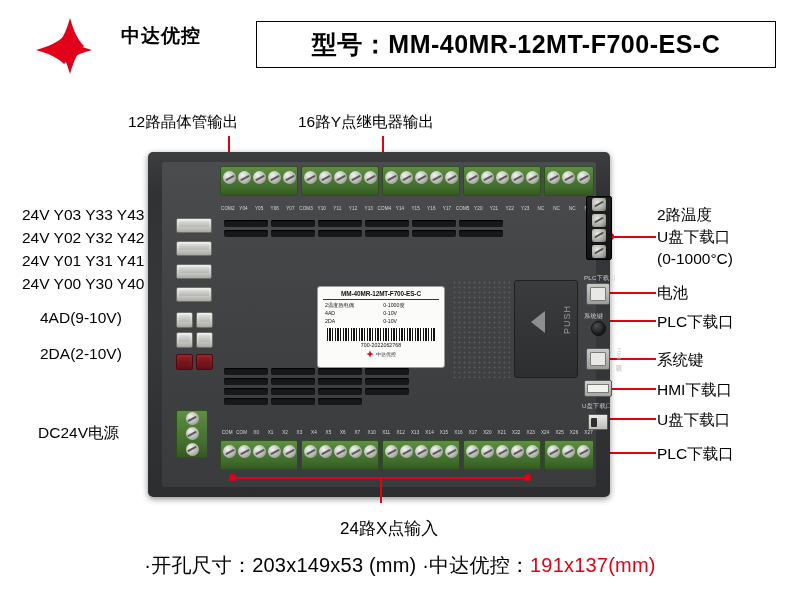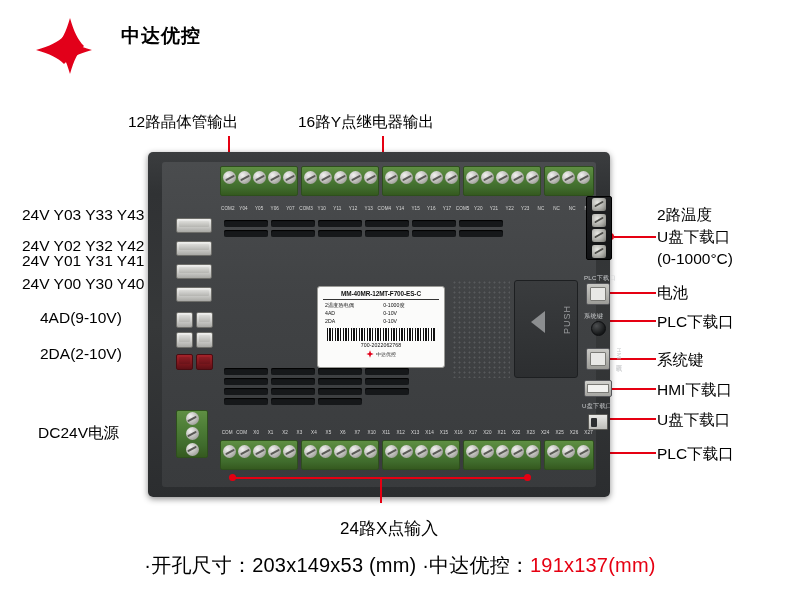--- a/index.html
+++ b/index.html
@@ -173,36 +173,39 @@
   <svg id="logo-mark" viewBox="0 0 72 72">
     <path d="M36 2 C40 16 44 24 50 30 C44 36 40 44 36 58 C32 44 28 36 22 30 C28 24 32 16 36 2 Z" fill="#e2001a"></path>
     <path d="M2 34 C16 30 24 26 30 20 C36 26 44 30 58 34 C44 38 36 42 30 48 C24 42 16 38 2 34 Z" fill="#e2001a"></path>
     <path d="M36 14 C39 24 43 29 47 33 C43 37 39 43 36 54 C33 43 29 37 25 33 C29 29 33 24 36 14 Z" fill="#e2001a"></path>
   </svg>
 
   <div id="brand-text">
     <div id="brand-cn">中达优控</div>
   </div>
 
+  <div id="model-box">
+    <div id="model-text">型号：MM-40MR-12MT-F700-ES-C</div>
+  </div>
 </div>
 
 <div class="callout" style="left:128px;top:112px;">12路晶体管输出</div>
 <div class="callout" style="left:298px;top:112px;">16路Y点继电器输出</div>
 
 <div class="lead-v" style="left:228px;top:136px;height:24px;"></div>
 <div class="lead-v" style="left:382px;top:136px;height:24px;"></div>
 <div class="lead" style="left:228px;top:158px;width:156px;"></div>
 <div class="lead" style="left:384px;top:158px;width:146px;"></div>
 <div class="lead-v" style="left:528px;top:158px;height:14px;"></div>
 <div class="lead-v" style="left:230px;top:158px;height:14px;"></div>
 <div class="dot" style="left:227px;top:170px;"></div>
 <div class="dot" style="left:525px;top:170px;"></div>
 
 <div class="callout" style="left:22px;top:205px;">24V Y03 Y33 Y43</div>
-<div class="callout" style="left:22px;top:236px;">24V Y02 Y32 Y42</div>
+<div class="callout" style="left:22px;top:228px;">24V Y02 Y32 Y42</div>
 <div class="callout" style="left:22px;top:251px;">24V Y01 Y31 Y41</div>
 <div class="callout" style="left:22px;top:274px;">24V Y00 Y30 Y40</div>
 <div class="dotline" style="left:176px;top:212px;width:28px;"></div>
 <div class="dotline" style="left:176px;top:235px;width:28px;"></div>
 <div class="dotline" style="left:176px;top:258px;width:28px;"></div>
 <div class="dotline" style="left:176px;top:281px;width:28px;"></div>
 <div class="dot" style="left:201px;top:209px;"></div>
 
 <div class="callout" style="left:40px;top:308px;">4AD(9-10V)</div>
 <div class="lead" style="left:152px;top:316px;width:52px;"></div>

